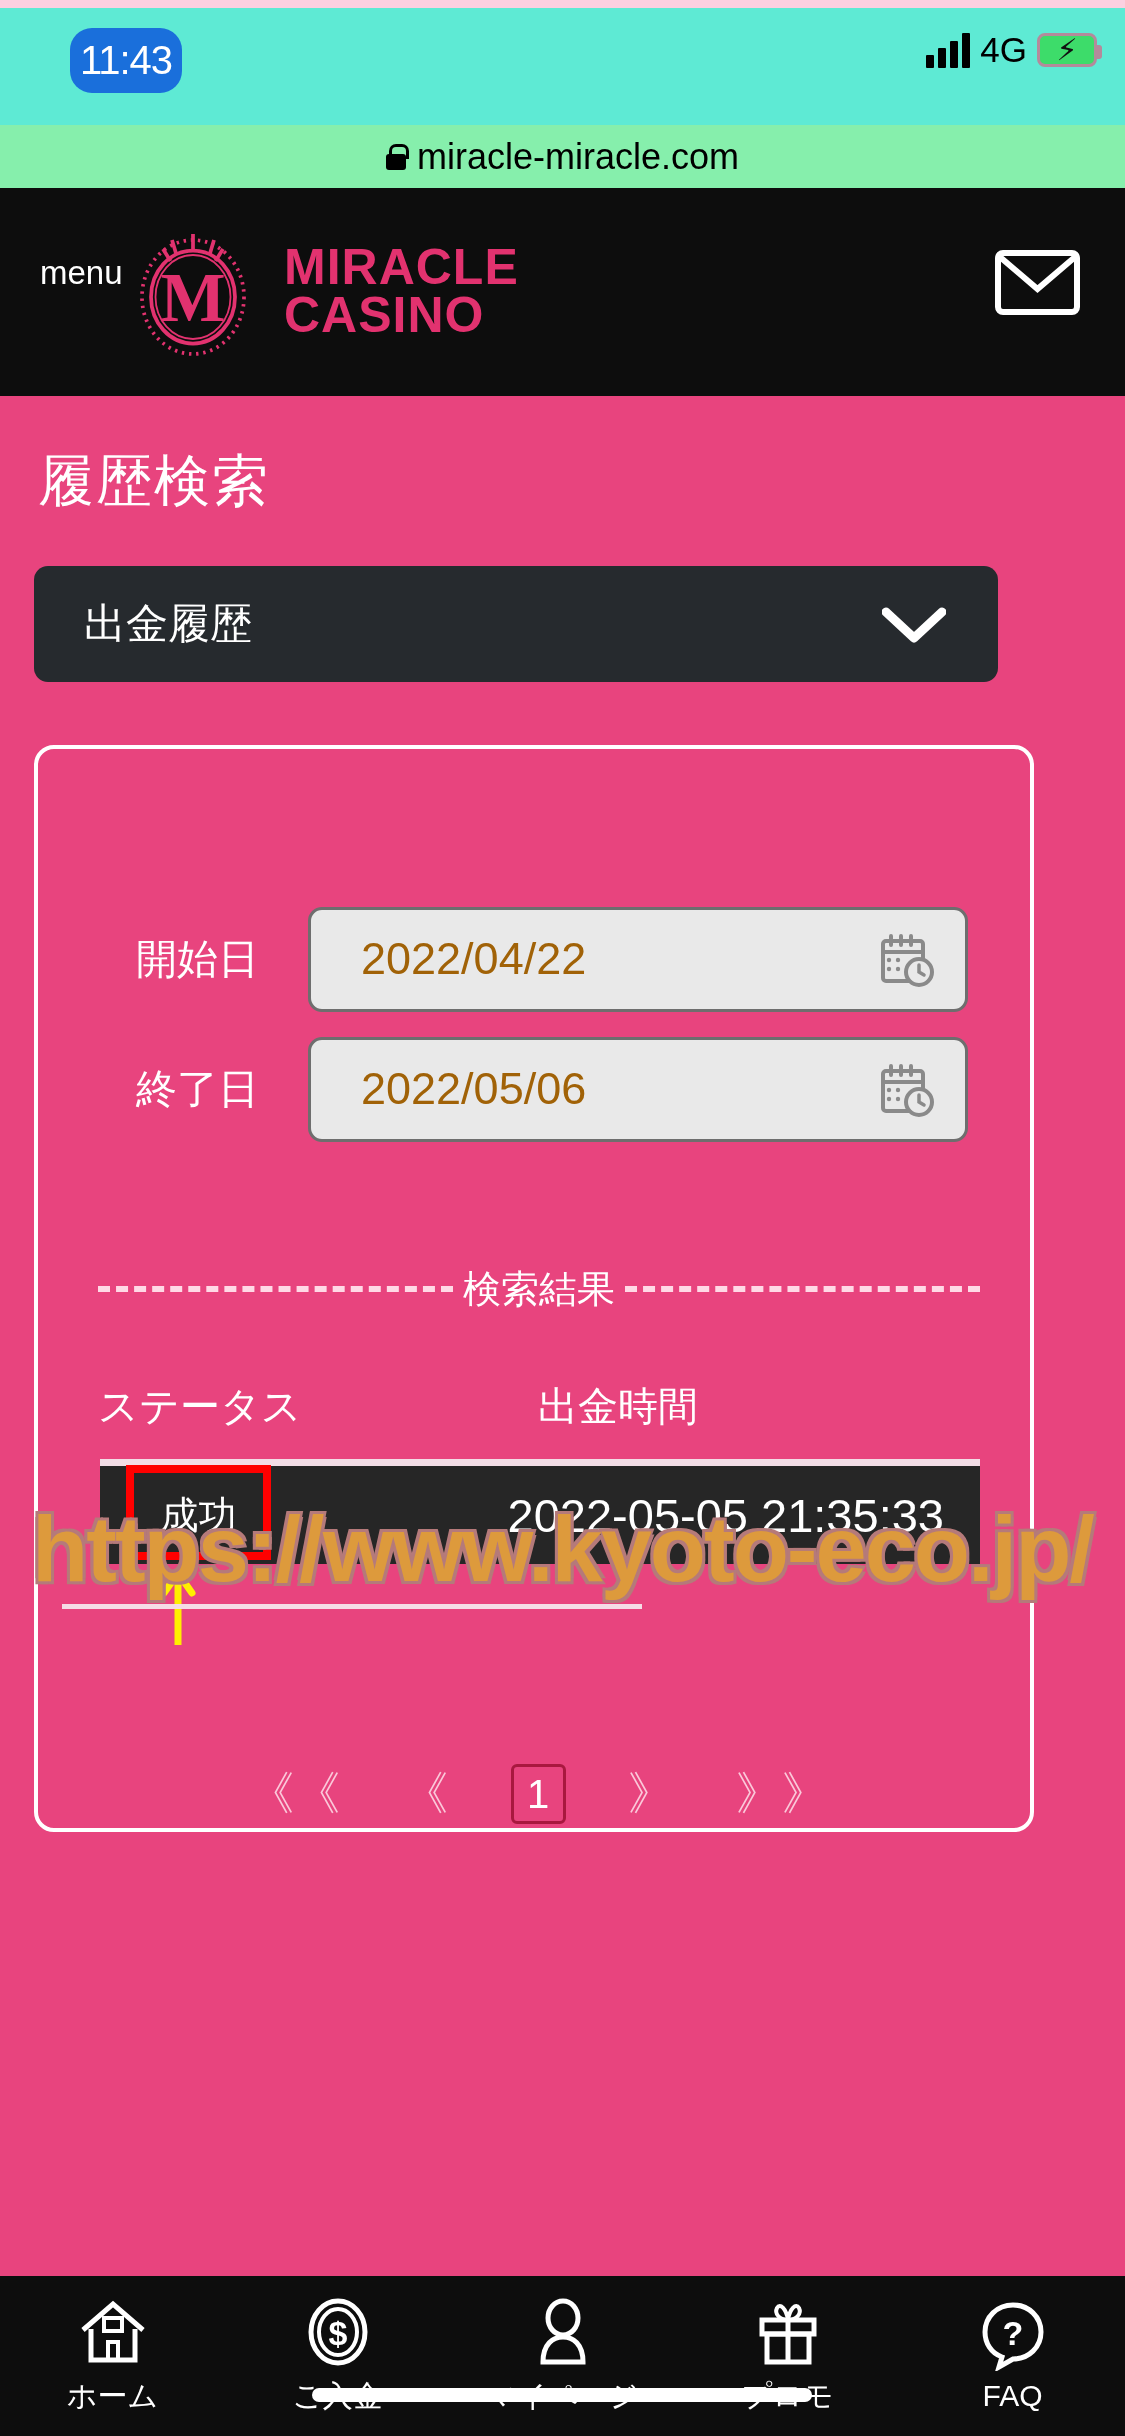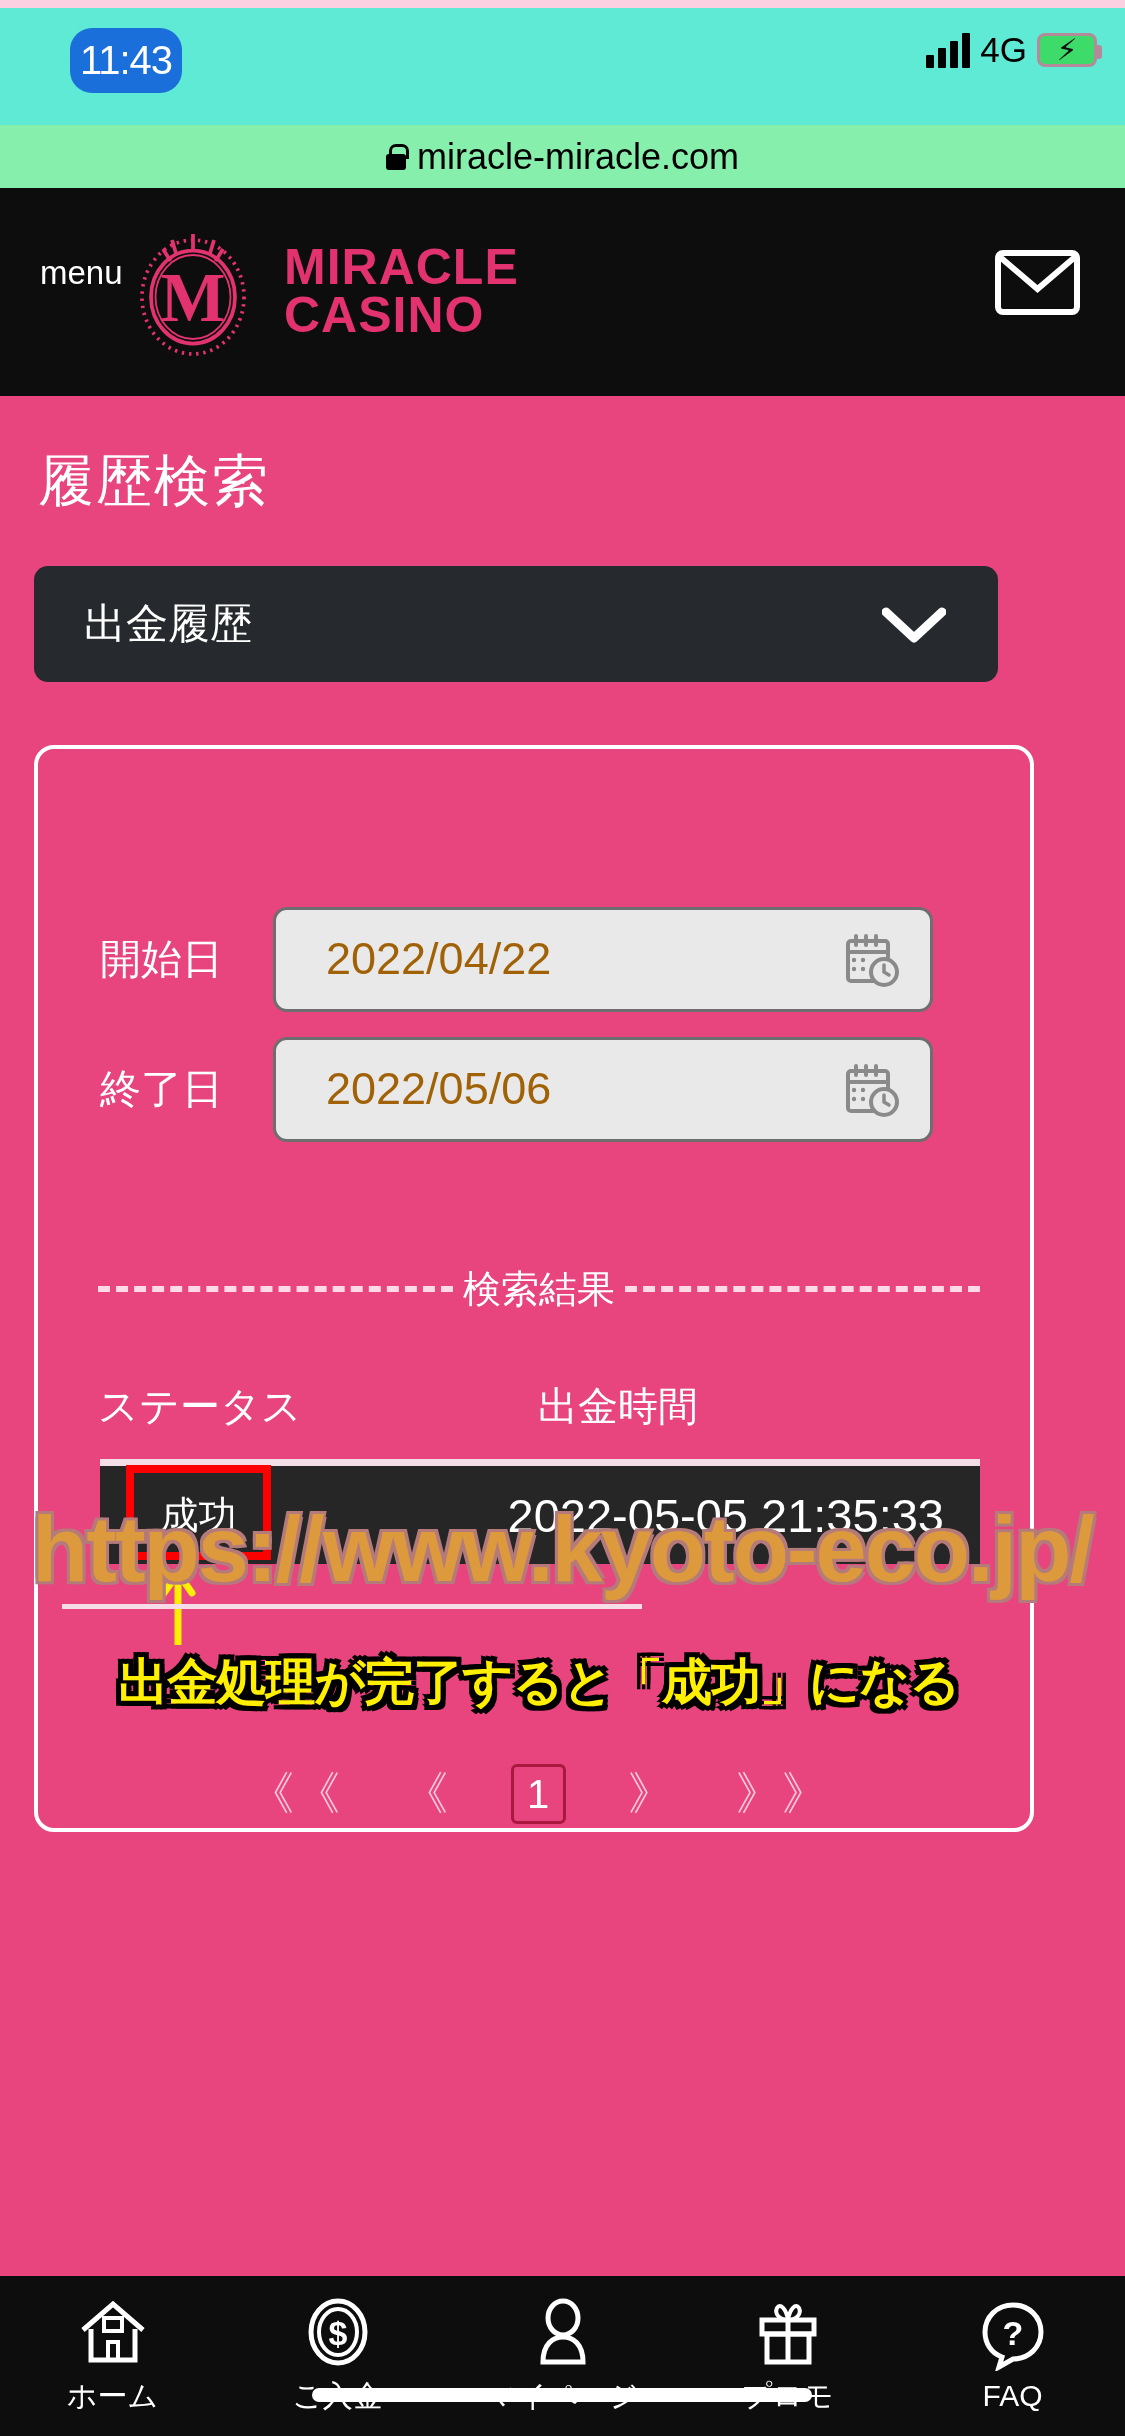--- a/index.html
+++ b/index.html
@@ -106,21 +106,21 @@
   .select-box .sel-text{ color:#fff; font-size:42px; margin-left:50px; }
   .chev{ position:absolute; right:52px; top:40px; }
 
   .card{
     position:absolute; left:34px; top:349px;
     width:1000px; height:1087px;
     border:4px solid #ffffff; border-radius:20px;
   }
 
   .field-row{ position:absolute; left:0; width:1000px; height:110px; display:flex; align-items:center; }
-  .field-row .f-label{ color:#fff; font-size:41px; width:235px; text-align:left; padding-left:62px; }
+  .field-row .f-label{ color:#fff; font-size:41px; width:270px; text-align:left; padding-left:98px; }
   .date-input{
     width:660px; height:105px; background:#e9e9e9;
     border:3px solid #6e6e6e; border-radius:14px;
     display:flex; align-items:center; position:relative;
   }
   .date-input .dval{ color:#a16207; font-size:45px; margin-left:50px; }
   .cal-ico{ position:absolute; right:28px; top:22px; }
 
   .search-btn{
     position:absolute; left:62px; top:356px;
@@ -337,21 +337,20 @@
         <span class="st">成功</span>
       </div>
       <div class="time-cell">2022-05-05 21:35:33</div>
     </div>
 
     <svg class="arrow-up" viewBox="0 0 40 78">
       <path d="M20 76 L20 10" stroke="#ffef00" stroke-width="7" fill="none"></path>
       <path d="M6 24 L20 4 L34 24" stroke="#ffef00" stroke-width="7" fill="none" stroke-linecap="round" stroke-linejoin="round"></path>
     </svg>
 
-    <div class="annot">出金処理が完了すると「成功」になる</div>
 
     <div class="pager">
       <span>《《</span>
       <span>《</span>
       <span class="cur">1</span>
       <span>》</span>
       <span>》》</span>
     </div>
   </div>
 

